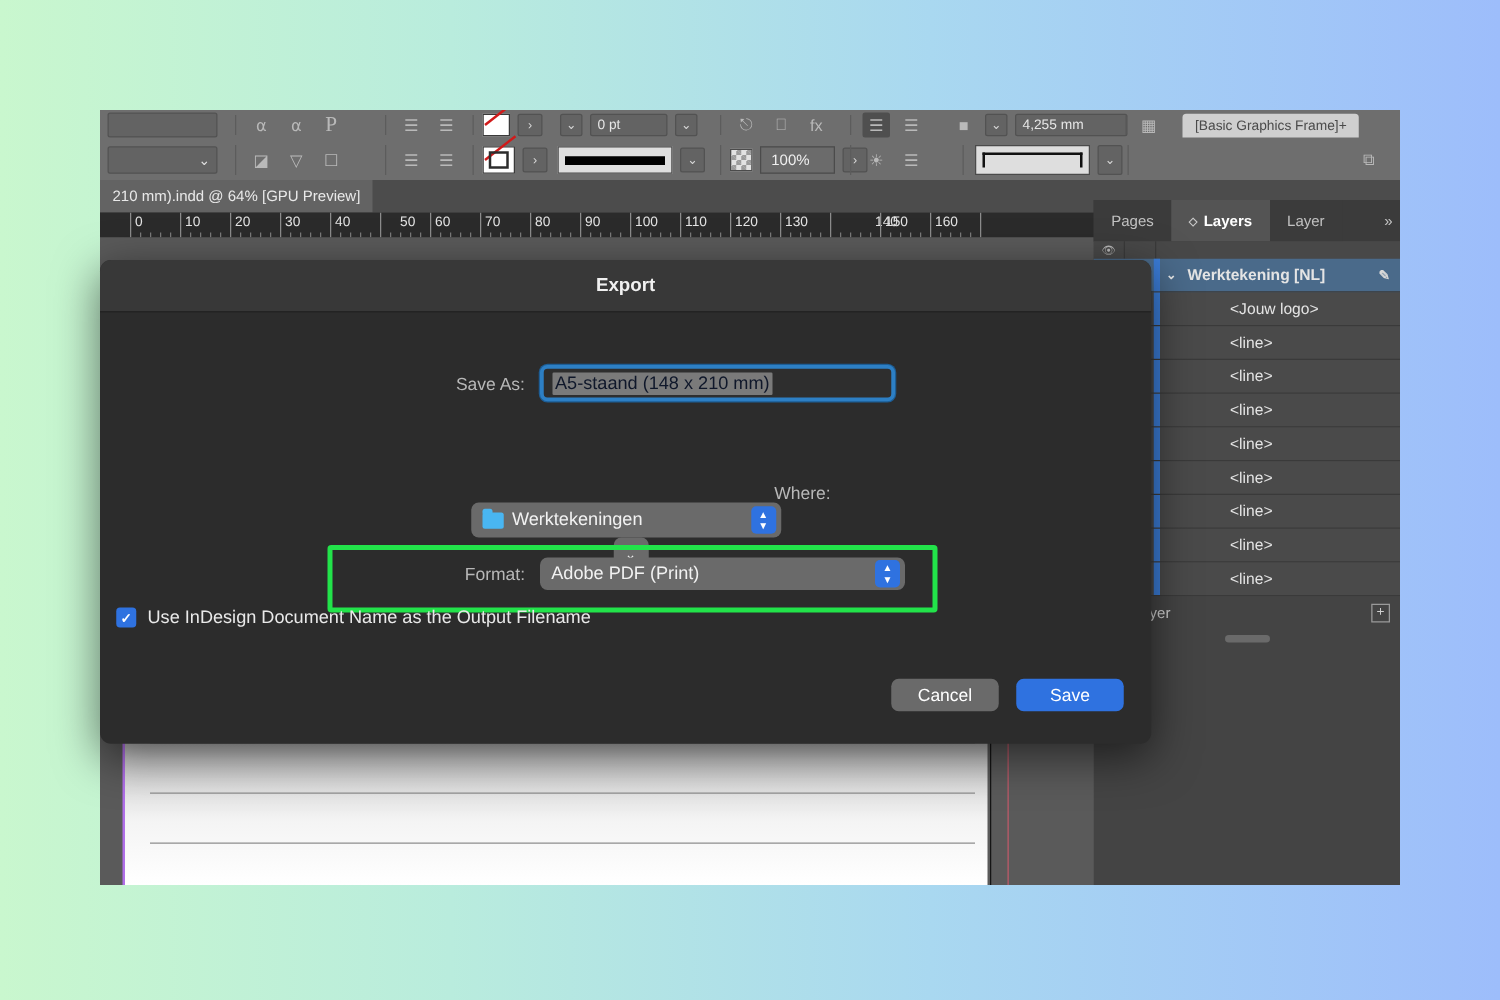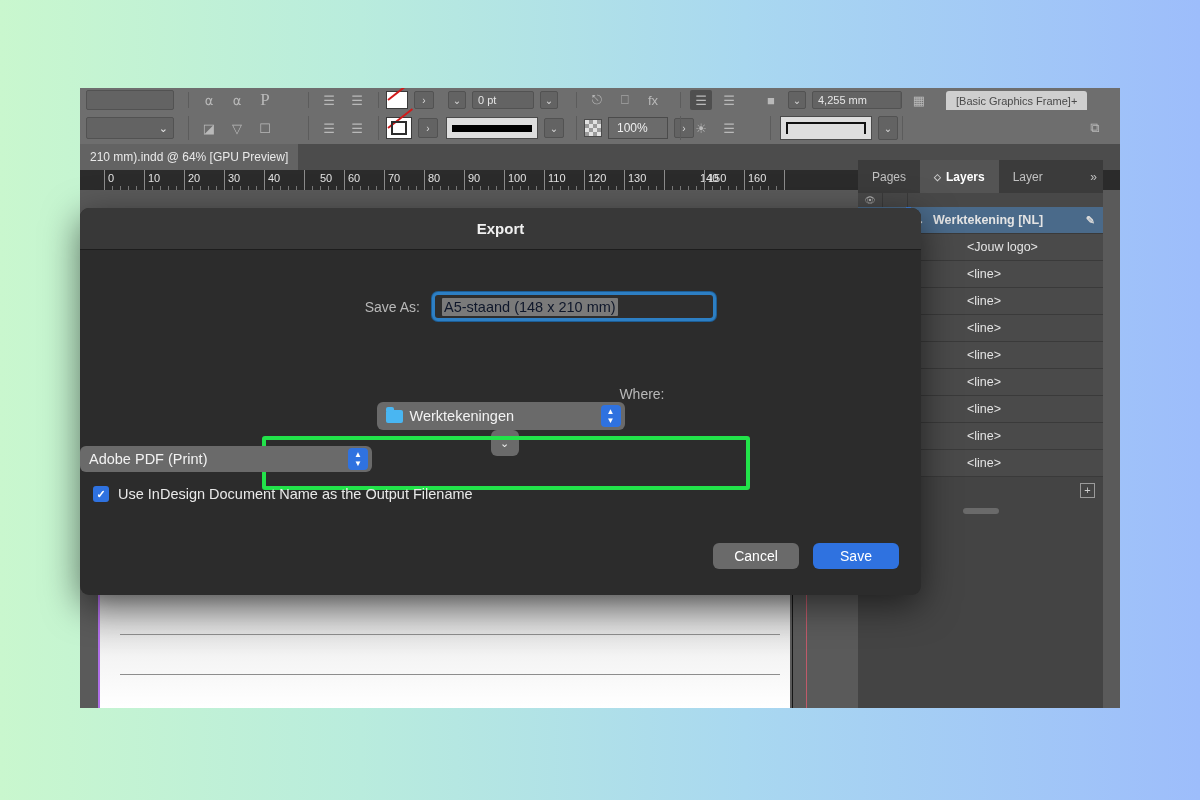--- a/index.html
+++ b/index.html
@@ -135,21 +135,21 @@
     position: absolute; left: 712px; top: 396px; width: 1px; height: 122px;
     background: #151515;
   }
   #page-guide-bleed {
     position: absolute; left: 726px; top: 396px; width: 1px; height: 122px;
     background: #c05a6a;
   }
 
   
   #panel-dock {
-    position: absolute; right: 17px; top: 72px; width: 245px; height: 548px;
+    position: absolute; right: 0; top: 72px; width: 245px; height: 548px;
     background: #444444;
   }
   #panel-tabs {
     position: absolute; top: 0; left: 0; right: 0; height: 33px;
     background: #3b3b3b; display: flex; align-items: stretch;
   }
   .panel-tab {
     display: flex; align-items: center; gap: 5px;
     padding: 0 14px; font-size: 12px; color: #c2c2c2;
     background: #3b3b3b;
@@ -665,20 +665,21 @@
           <span>▲</span>
             <span>▼</span>
         </span>
       </div>
       <div class="chev-btn">⌄</div>
     </div>
 
     <div id="format-highlight"></div>
 
     <div id="format-row">
+      <div class="field-label" style="width:340px;">Format:</div>
       <div id="format-popup">
         <span>Adobe PDF (Print)</span>
         <span class="stepper-blue">
           <span>▲</span>
             <span>▼</span>
         </span>
       </div>
     </div>
 
     <div id="checkbox-row">

